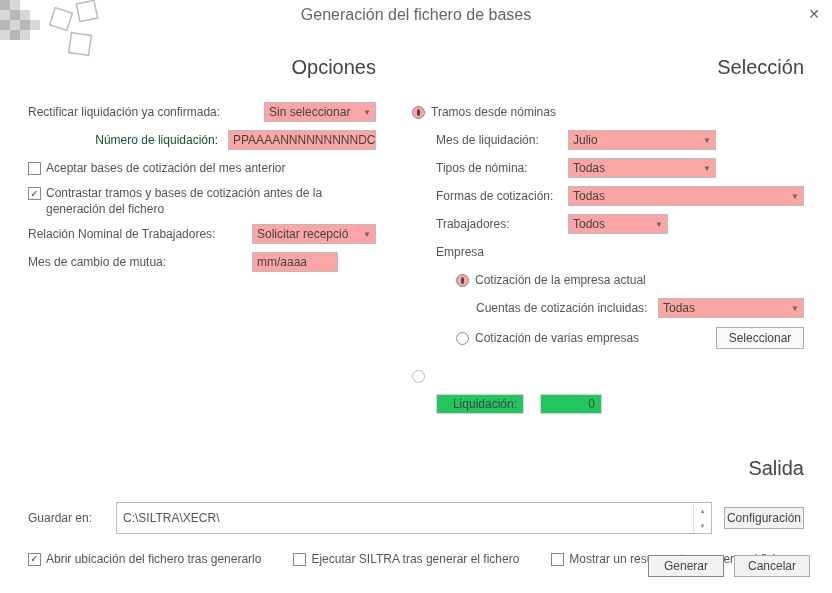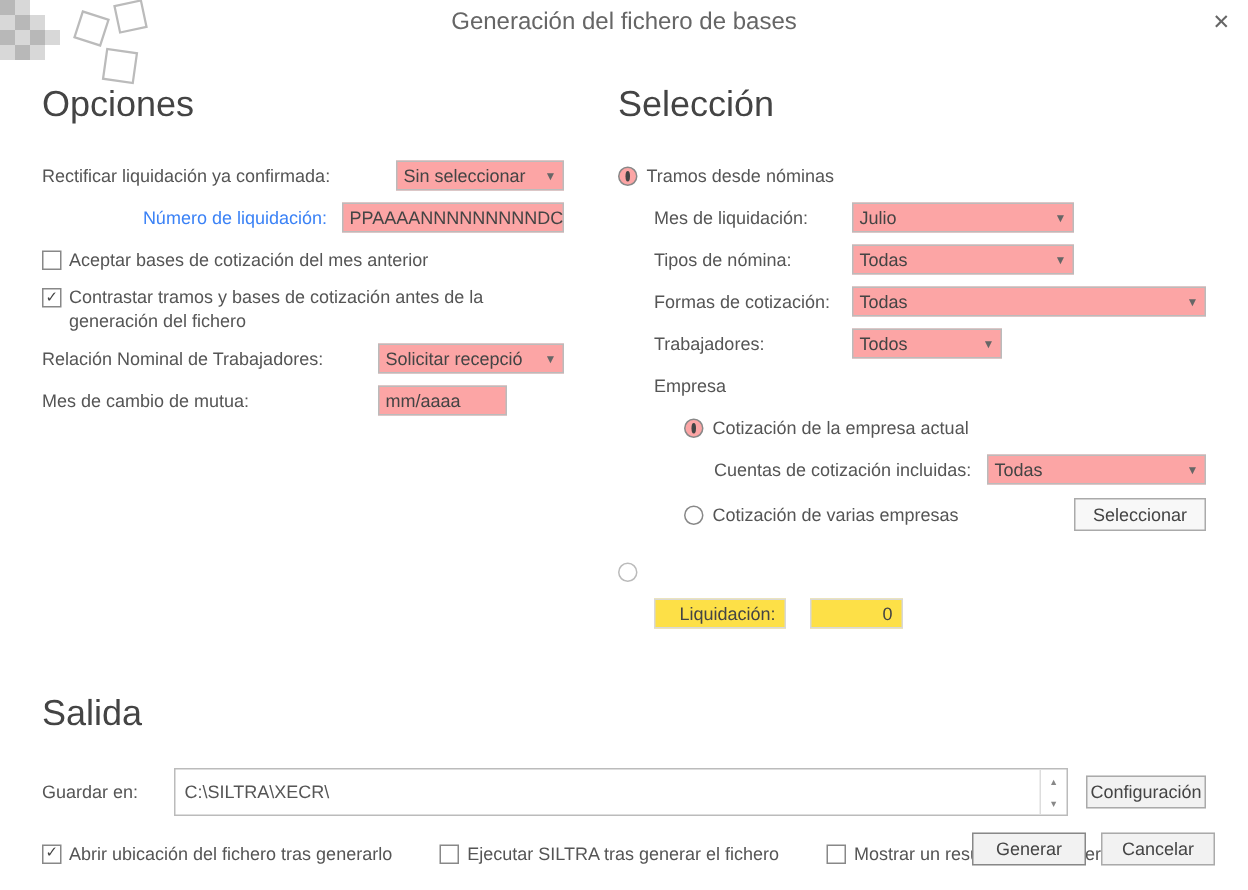--- a/index.html
+++ b/index.html
@@ -6,30 +6,30 @@
 body { background: #fff; width: 832px; height: 593px; overflow: hidden; position: relative; }
 .titlebar { height: 30px; display: flex; align-items: center; justify-content: center; position: relative; }
 .titlebar .title { font-size: 16px; color: #666; }
 .titlebar .close { position: absolute; right: 12px; top: 6px; font-size: 14px; cursor: pointer; color: #666; }
 .decor { position: absolute; left: 0; top: 0; width: 110px; height: 60px; }
 .decor svg { width: 110px; height: 60px; }
 .content { padding: 0 28px; position: absolute; top: 56px; left: 0; right: 0; }
 .columns { display: flex; gap: 36px; }
 .col-left { flex: 0 0 348px; }
 .col-right { flex: 1; }
-h2 { font-size: 24px; font-weight: 400; color: #444; margin-bottom: 22px; }
+h2 { font-size: 20px; font-weight: 400; color: #444; margin-bottom: 22px; text-align: right; }
 .row { display: flex; align-items: center; margin-bottom: 6px; min-height: 22px; }
 .label { color: #555; }
-.label.disabled { color: #3b82f6; }
+.label.disabled { color: #14532d; }
 .sel, .inp { height: 20px; border: 1px solid #bbb; background: #fca5a5; padding: 0 4px; font-size: 12px; color: #444; }
 .sel { display: flex; align-items: center; justify-content: space-between; cursor: pointer; }
 .sel .caret { font-size: 8px; color: #666; margin-left: 4px; }
 .inp { display: flex; align-items: center; }
 .inp.ph { color: #bbb; }
-.inp.disabled { background: #fde047; color: #bbb; border-color: #d8d8d8; text-align: center; }
+.inp.disabled { background: #22c55e; color: #bbb; border-color: #d8d8d8; text-align: center; }
 .chk { width: 13px; height: 13px; border: 1px solid #888; margin-right: 5px; display: inline-flex; align-items: center; justify-content: center; font-size: 10px; line-height: 1; flex-shrink: 0; }
 .chk.checked::after { content: "✓"; color: #444; }
 .radio { width: 13px; height: 13px; border: 1px solid #888; border-radius: 50%; margin-right: 6px; display: inline-flex; align-items: center; justify-content: center; flex-shrink: 0; }
 .radio.sel::after { content: ""; width: 7px; height: 7px; background: #444; border-radius: 50%; }
 .radio.disabled { border-color: #bbb; }
 .btn { height: 22px; border: 1px solid #aaa; background: #f2f2f2; padding: 0 2px; display: inline-flex; align-items: center; justify-content: center; cursor: pointer; font-size: 12px; color: #444; }
 .btn.disabled { color: #aaa; background: #f8f8f8; cursor: default; }
 .indent { margin-left: 24px; }
 .indent2 { margin-left: 44px; }
 .right-label { width: 132px; flex-shrink: 0; }

